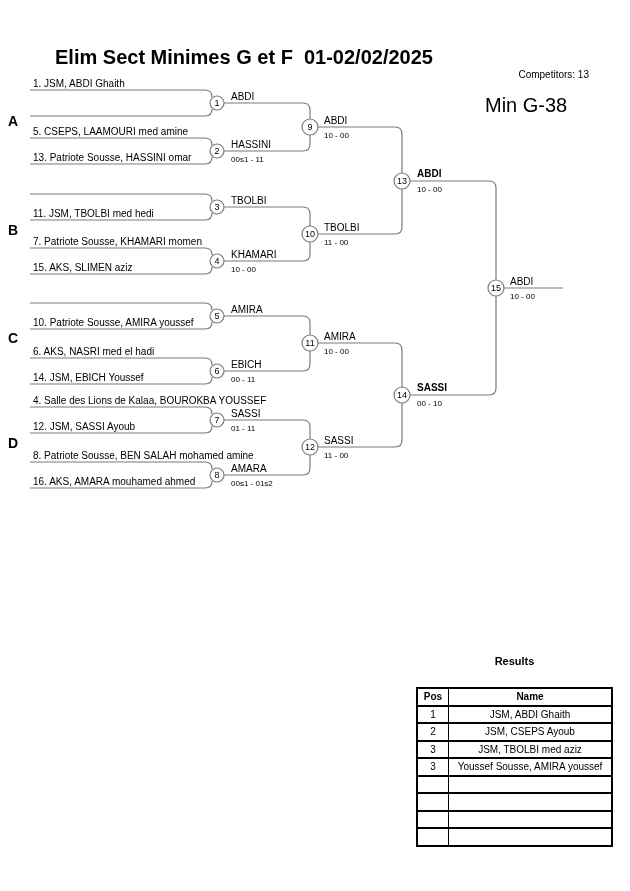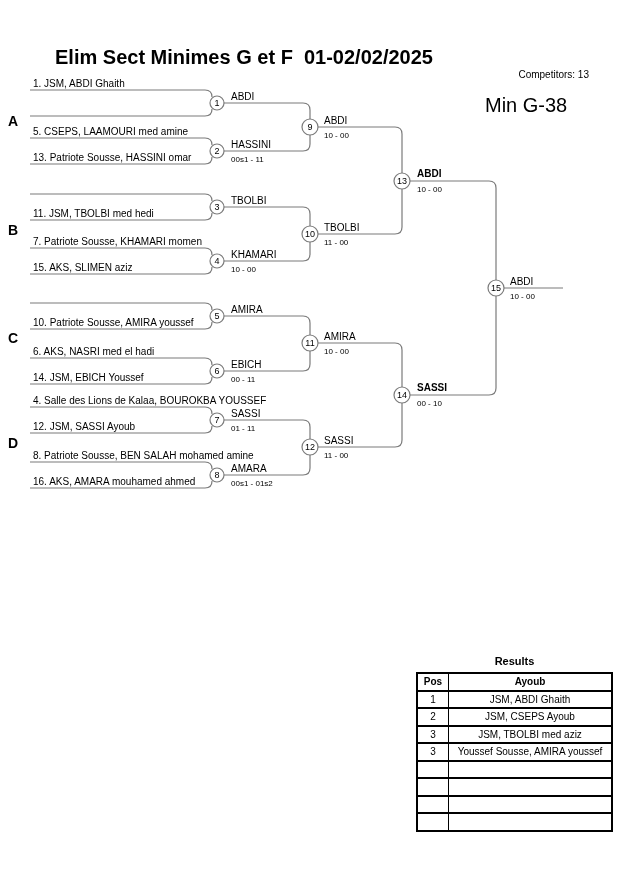--- a/index.html
+++ b/index.html
@@ -16,21 +16,21 @@
   circle.mc { fill:#fff; stroke:#7b7b7b; stroke-width:1.2px; }
   text      { fill:#000; }
   .pname  { font-size:10px; }
   .wname  { font-size:10px; }
   .wnameb { font-size:10px; font-weight:bold; }
   .score  { font-size:8px; }
   .mnum   { font-size:9px; text-anchor:middle; }
   .grp    { font-size:14px; font-weight:bold; }
 
   .results { position:absolute; left:416px; top:655px; width:197px; }
-  .results-title { text-align:center; font-size:11px; font-weight:bold; margin-bottom:5px; }
+  .results-title { text-align:center; font-size:11px; font-weight:bold; margin-bottom:20px; }
   table.res { border-collapse:collapse; width:197px; border:2px solid #000; table-layout:fixed; }
   table.res th, table.res td { border-bottom:2px solid #000; font-size:10px; height:15.5px; padding:0; overflow:hidden; white-space:nowrap; }
   table.res th { font-size:10px; font-weight:bold; text-align:center; }
   .colpos { width:30px; text-align:center; border-right:1px solid #000; }
   td.colname { text-align:center; padding-left:8px; }
 </style>
 </head>
 <body>
 
 <div class="page">
@@ -148,21 +148,21 @@
     <text class="wname" x="510" y="284.5">ABDI</text>
     <text class="score" x="510" y="298.5">10 - 00</text>
   </svg>
 
   <div class="results">
     <div class="results-title">Results</div>
     <table class="res">
       <tbody>
           <tr>
         <th class="colpos">Pos</th>
-        <th class="colname">Ayoub</th>
+        <th class="colname">Name</th>
       </tr>
       <tr>
         <td class="colpos">1</td>
         <td class="colname">JSM, ABDI Ghaith</td>
       </tr>
       <tr>
         <td class="colpos">2</td>
         <td class="colname">JSM, CSEPS Ayoub</td>
       </tr>
       <tr>

